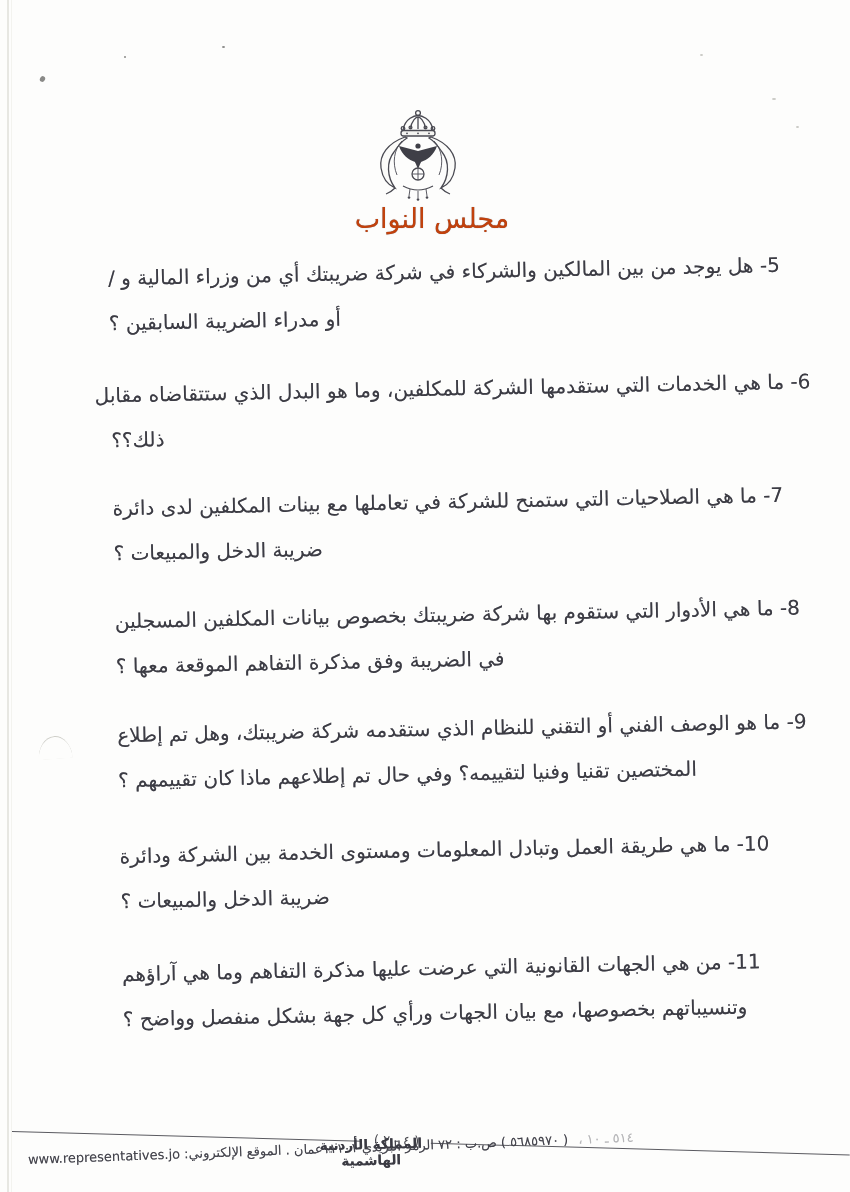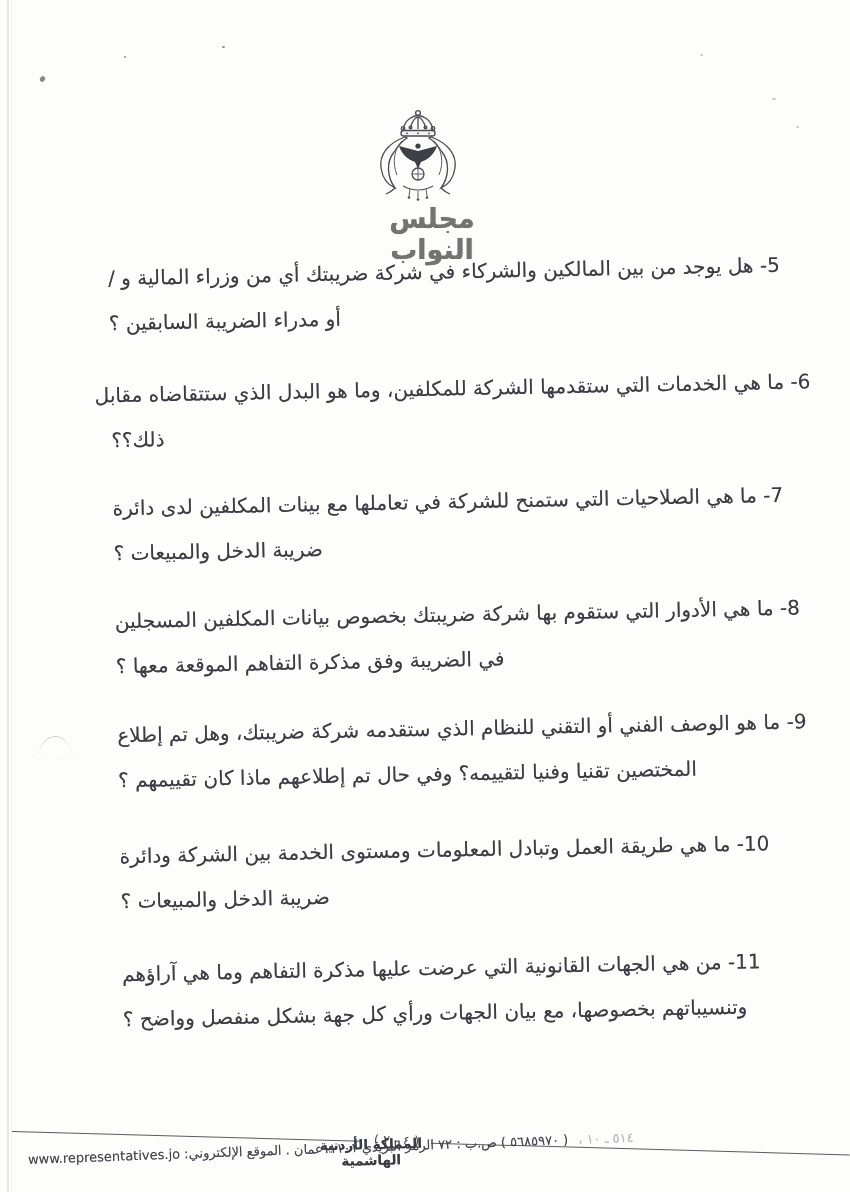--- a/index.html
+++ b/index.html
@@ -16,21 +16,21 @@
   .speck.light{background:#c9c9c4;}
   .arc-mark{
     position:absolute;left:38px;top:736px;width:34px;height:22px;
     border:1px solid #cfcfc9;border-bottom:none;border-left:none;border-right:none;
     border-radius:50% 50% 0 0/100% 100% 0 0;transform:rotate(-4deg);
   }
   
   .crest{position:absolute;left:372px;top:106px;width:92px;height:98px;}
   .assembly-callig{
     position:absolute;left:352px;top:203px;width:160px;text-align:center;
-    font-size:27px;font-weight:bold;color:#737373;
+    font-size:27px;font-weight:normal;color:#c2410c;
     text-shadow:0 0 .7px rgba(45,45,60,.65);
     direction:rtl;letter-spacing:-1px;
   }
   
   .questions{position:absolute;left:0;top:0;width:850px;height:1192px;
     transform:rotate(-1.15deg);transform-origin:425px 620px;}
   .question{
     position:absolute;left:115px;direction:rtl;text-align:left;
     width:max-content;max-width:700px;
     font-size:20px;line-height:45px;color:#3c3c44;

